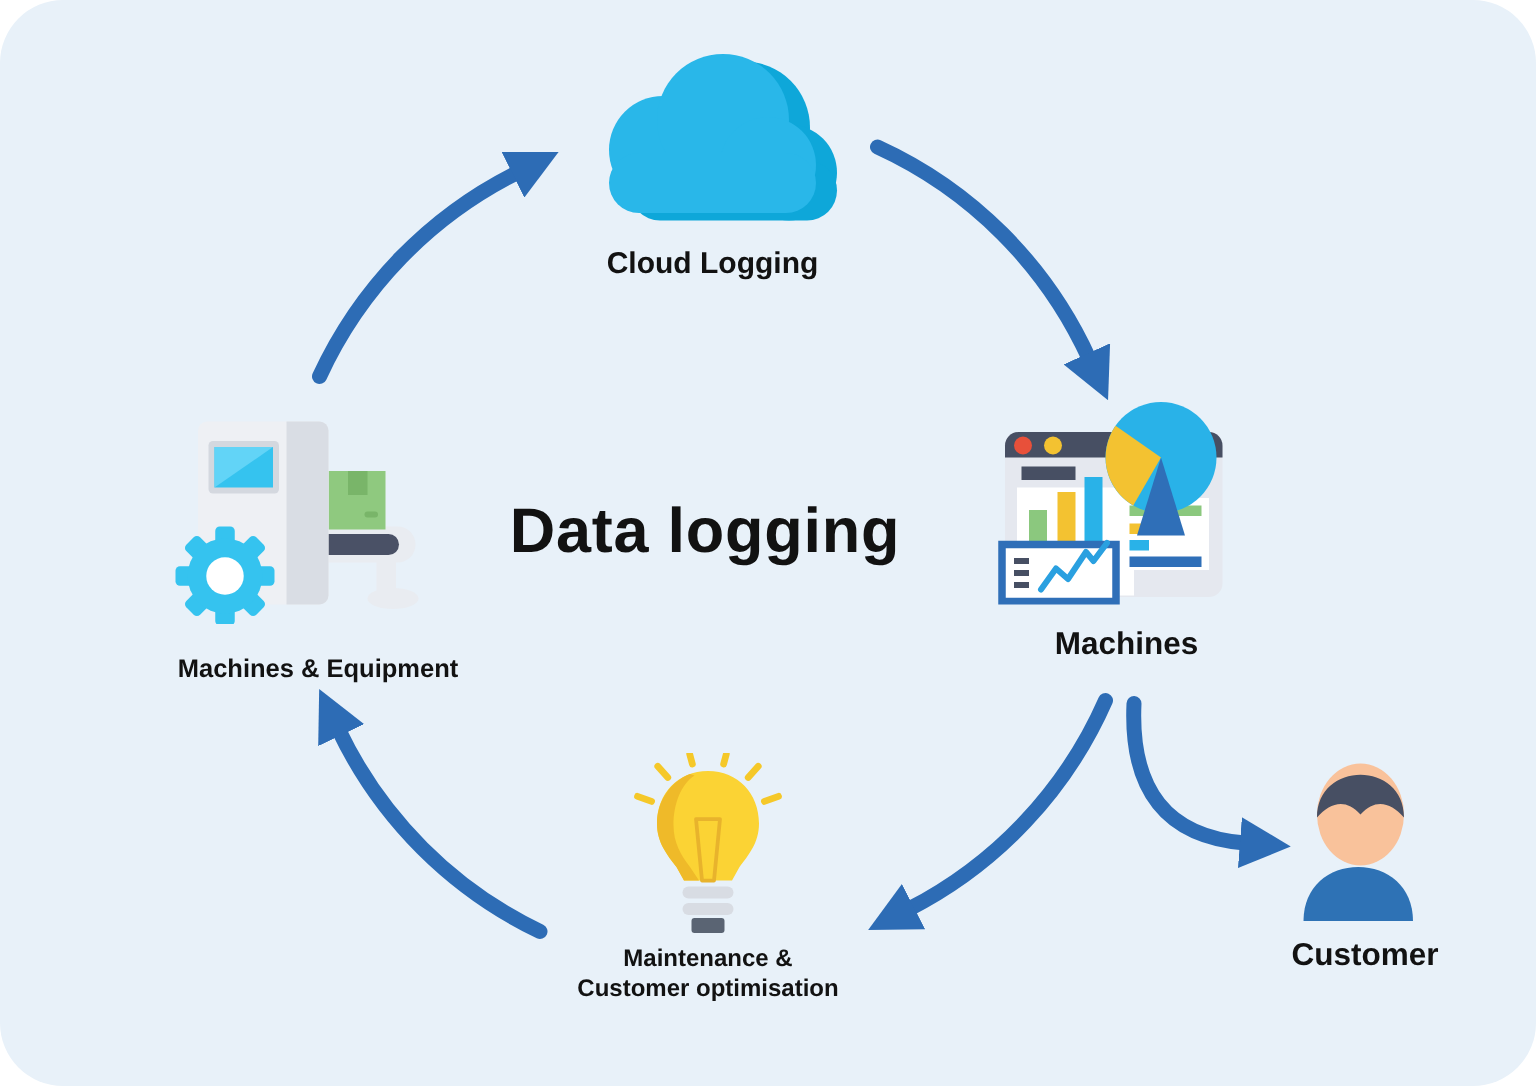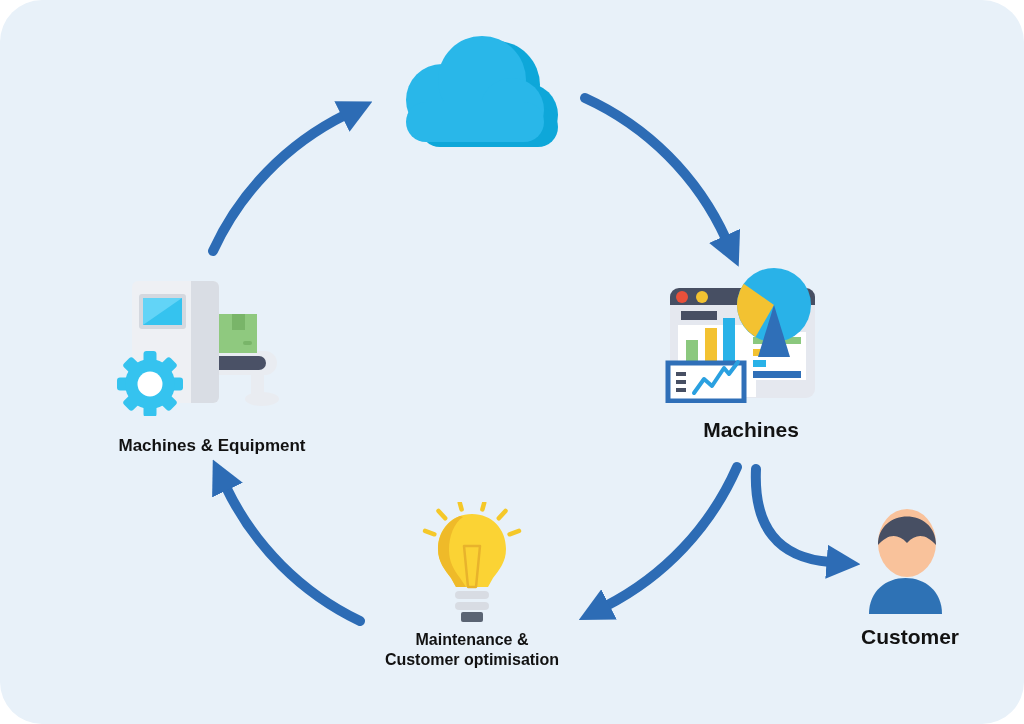--- a/index.html
+++ b/index.html
@@ -48,36 +48,38 @@
         <path d="M0,0 L10,5 L0,10 Z" fill="#2d6cb5"></path>
       </marker>
     </defs>
     <path d="M 213 251 A 285 285 0 0 1 345 115" fill="none" stroke="#2d6cb5" stroke-width="10" stroke-linecap="round" marker-end="url(#ah)"></path>
     <path d="M 585 98 A 285 285 0 0 1 726 239" fill="none" stroke="#2d6cb5" stroke-width="10" stroke-linecap="round" marker-end="url(#ah)"></path>
     <path d="M 737 467 A 285 285 0 0 1 606 606" fill="none" stroke="#2d6cb5" stroke-width="10" stroke-linecap="round" marker-end="url(#ah)"></path>
     <path d="M 360 621 A 285 285 0 0 1 226 487" fill="none" stroke="#2d6cb5" stroke-width="10" stroke-linecap="round" marker-end="url(#ah)"></path>
     <path d="M 756 469 Q 752 556 830 562" fill="none" stroke="#2d6cb5" stroke-width="10" stroke-linecap="round" marker-end="url(#ah)"></path>
   </svg>
 
+  <div class="diagram-title">Data logging</div>
 
   <div class="node node-cloud">
     <svg width="170" height="122" viewBox="0 0 170 122">
       <g fill="#0ea7d9" transform="translate(14,5)">
         <circle cx="52" cy="72" r="36"></circle>
         <circle cx="92" cy="52" r="44"></circle>
         <circle cx="122" cy="82" r="32"></circle>
         <rect x="16" y="74" width="138" height="40" rx="20"></rect>
       </g>
       <g fill="#29b7e9">
         <circle cx="52" cy="72" r="36"></circle>
         <circle cx="92" cy="52" r="44"></circle>
         <circle cx="122" cy="82" r="32"></circle>
         <rect x="16" y="74" width="138" height="40" rx="20"></rect>
       </g>
     </svg>
+    <div class="node-label">Cloud Logging</div>
   </div>
 
   <div class="node node-machines">
     <svg width="200" height="150" viewBox="0 0 200 150">
 
       <rect x="90" y="85" width="75" height="24" rx="12" fill="#e9ecf1"></rect>
       <rect x="139" y="102" width="13" height="28" fill="#e9ecf1"></rect>
       <ellipse cx="150" cy="133" rx="17" ry="7" fill="#e9ecf1"></ellipse>
       <rect x="94" y="90" width="60" height="14" rx="7" fill="#4a5166"></rect>
 

